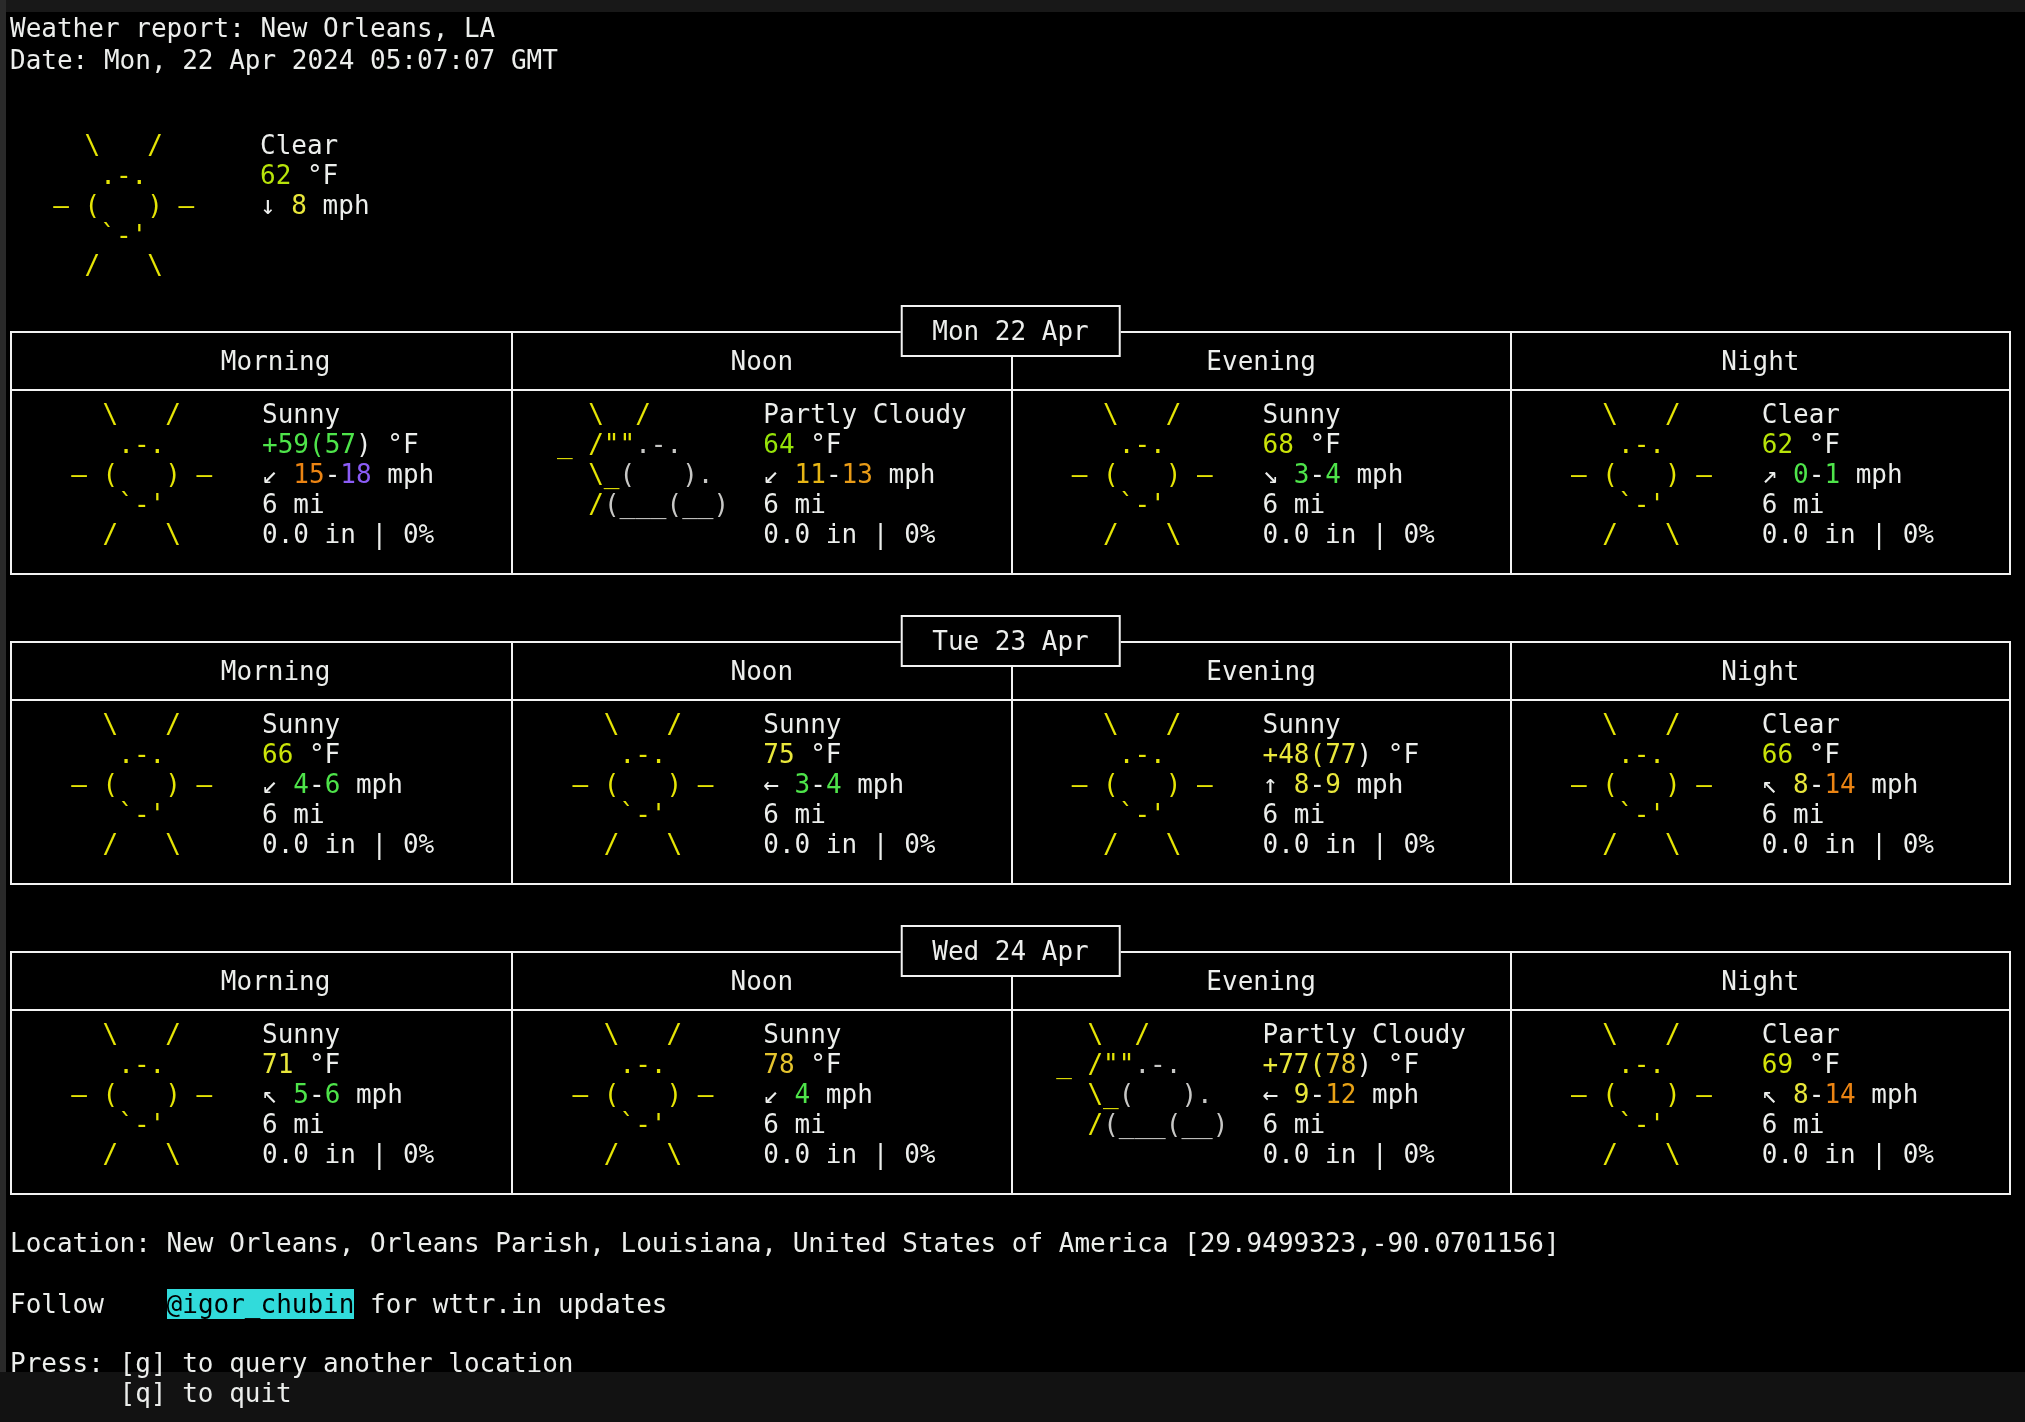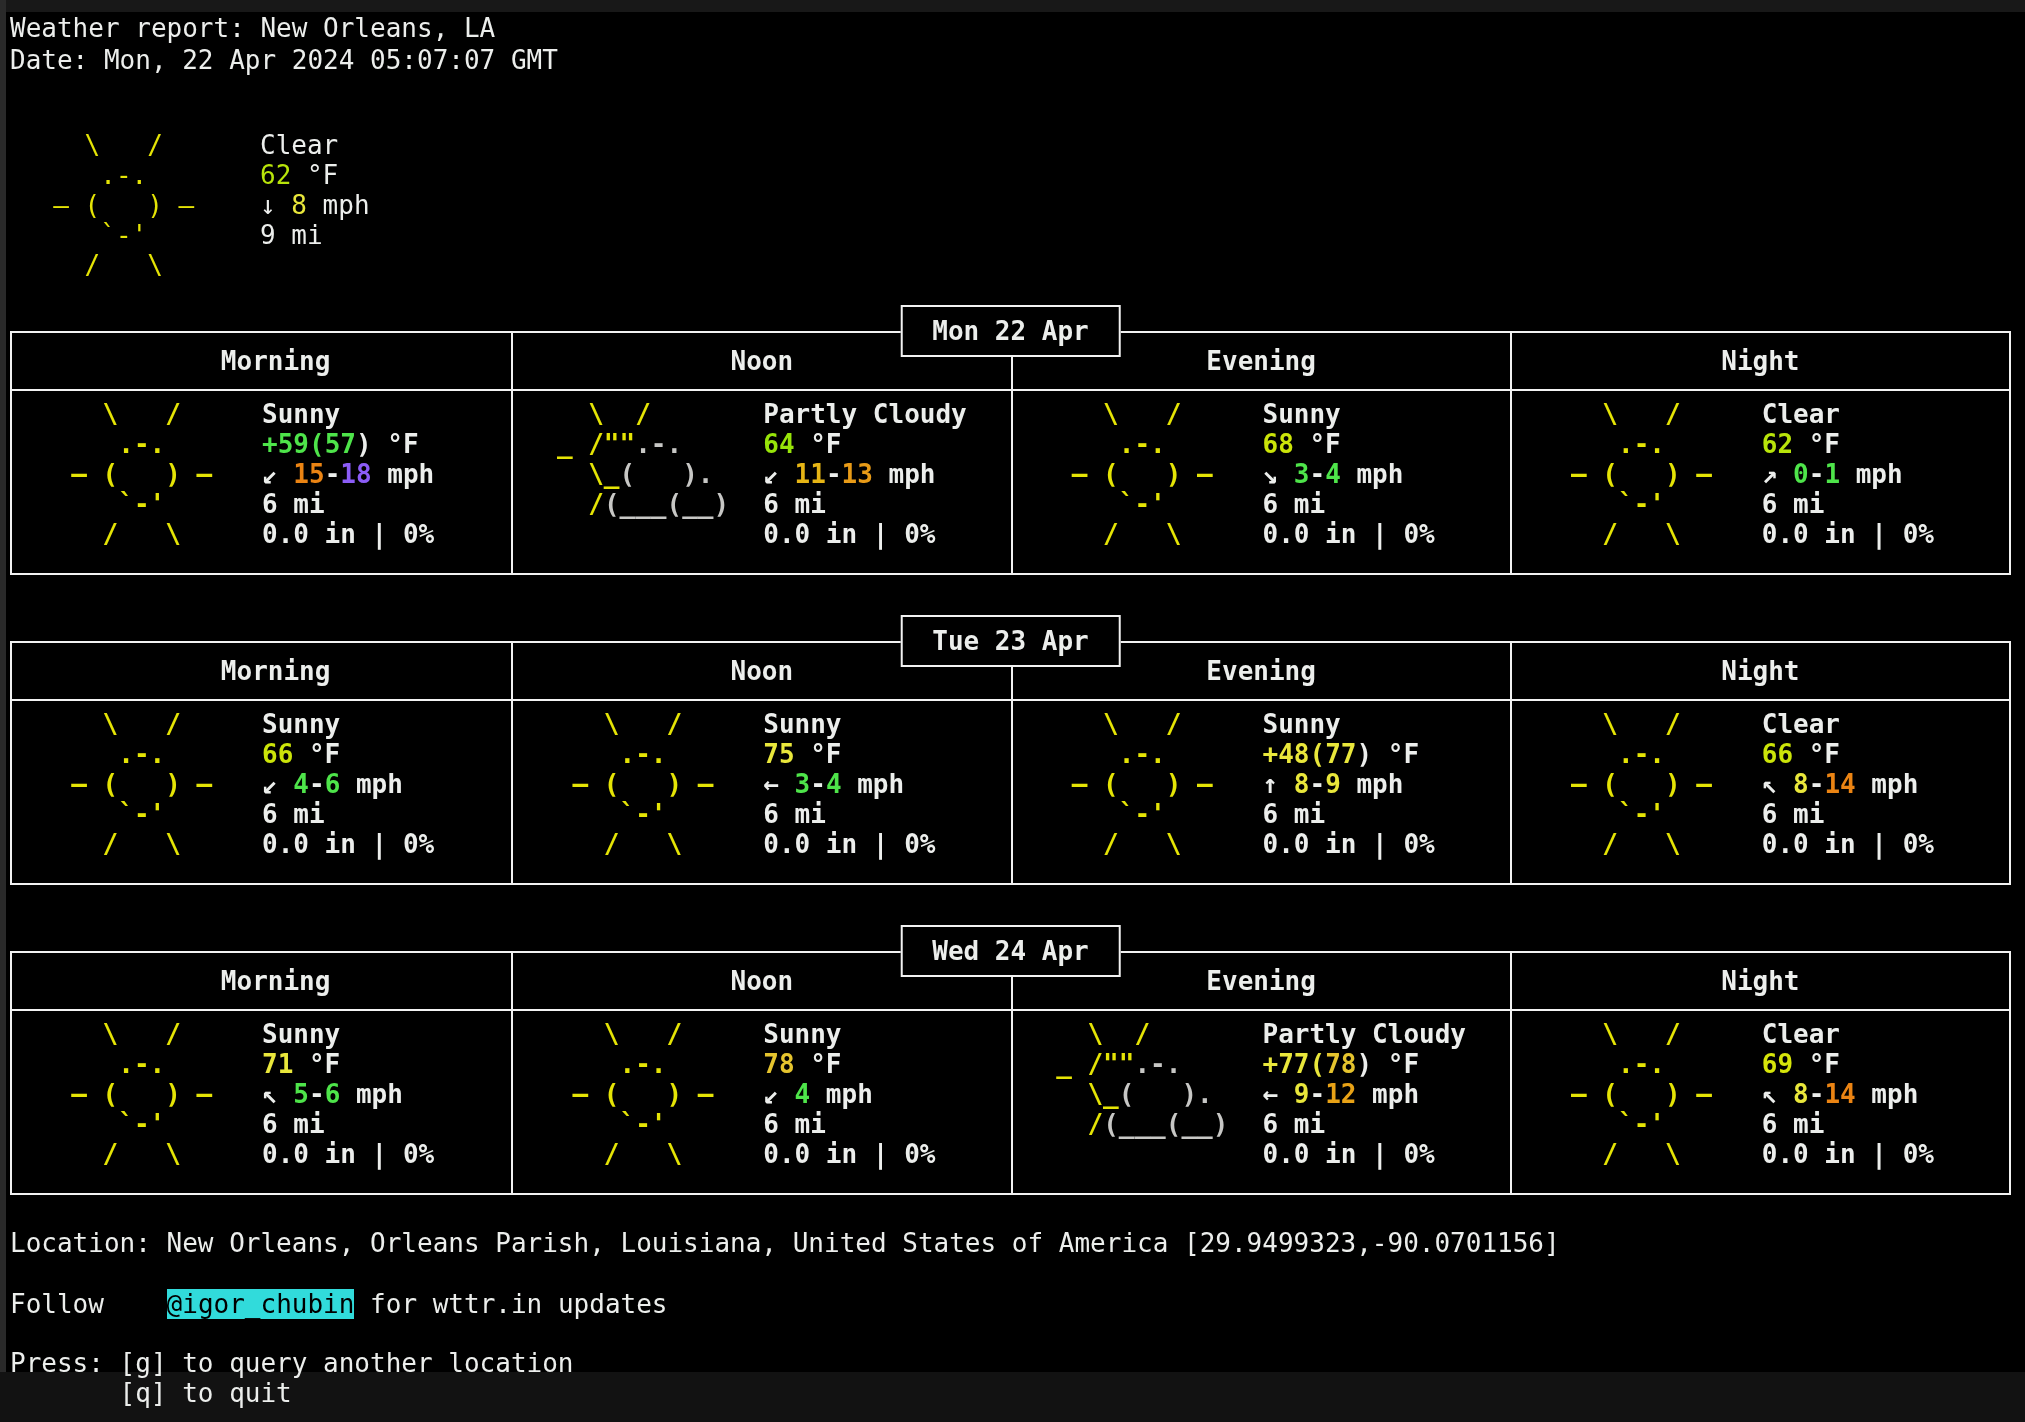--- a/index.html
+++ b/index.html
@@ -11,21 +11,21 @@
   .edge-top{position:absolute;top:0;left:0;width:100%;height:12px;background:#181818;}
   .edge-left{position:absolute;top:0;left:0;width:6px;height:100%;background:#2a2a2a;}
   .edge-bottom{position:absolute;bottom:0;left:0;width:100%;height:50px;background:#121212;}
   .content{position:absolute;top:12px;left:10px;right:14px;}
   .hdr{white-space:pre;line-height:32px;}
   .current{display:flex;margin-top:54px;}
   .wicon{margin:0;padding:0 0 0 28px;width:250px;box-sizing:border-box;
          font-family:inherit;font-size:26px;line-height:30px;white-space:pre;}
   .current .wicon{padding-left:12px;}
   .tline{height:30px;white-space:pre;}
-  .day-section{position:relative;padding-top:26px;margin-top:25px;font-weight:bold;}
+  .day-section{position:relative;padding-top:26px;margin-top:25px;}
   .day-section + .day-section{margin-top:40px;}
   .date-box{
     position:absolute;top:0;left:50%;transform:translateX(-50%);
     border:2px solid #f2f2f2;background:#000;height:52px;line-height:48px;
     padding:0 30px;z-index:2;white-space:pre;box-sizing:border-box;
   }
   .ftable{border:2px solid #f2f2f2;}
   .frow{display:grid;grid-template-columns:repeat(4,1fr);}
   .fhead .fcell{height:56px;line-height:56px;text-align:center;border-left:2px solid #f2f2f2;}
   .fhead .fcell:first-child{border-left:none;margin-left:28px;}
@@ -53,21 +53,20 @@
   <div class="current">
       <pre class="wicon"><span style="color: rgb(229, 228, 5);">    \   /</span>
 <span style="color: rgb(229, 228, 5);">     .-.</span>
 <span style="color: rgb(229, 228, 5);">  ― (   ) ―</span>
 <span style="color: rgb(229, 228, 5);">     `-'</span>
 <span style="color: rgb(229, 228, 5);">    /   \</span></pre>
       <div class="ctext">
         <div class="tline">Clear</div>
         <div class="tline"><span style="color: rgb(184, 228, 10);">62</span><span style="color: rgb(236, 238, 236);"> °F</span></div>
         <div class="tline"><span style="color: rgb(236, 238, 236);">↓ </span><span style="color: rgb(233, 231, 59);">8</span><span style="color: rgb(236, 238, 236);"> mph</span></div>
-        <div class="tline">9 mi</div>
       </div>
     </div>
 
   <div id="days">
       <div class="day-section">
         <div class="date-box"><span>Mon 22 Apr</span></div>
         <div class="ftable">
           <div class="frow fhead">
             <div class="fcell">Morning</div>
             <div class="fcell">Noon</div>

